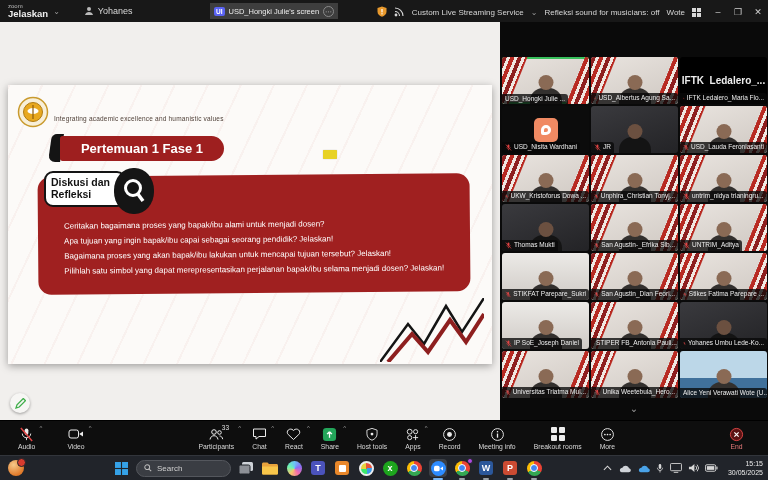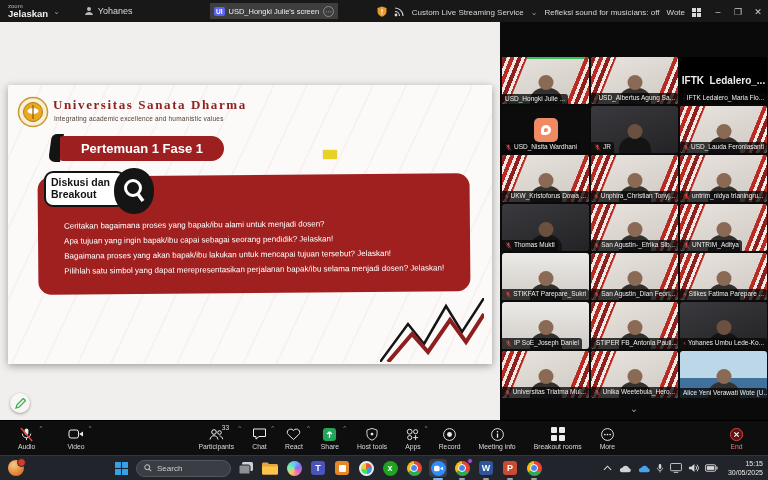--- a/index.html
+++ b/index.html
@@ -149,33 +149,32 @@
   </div>
 
   <div class="shared">
     <div class="slide">
       <svg class="usd-logo" width="32" height="32" viewBox="0 0 32 32">
         <circle cx="16" cy="16" r="14.5" fill="#f8efd8" stroke="#c99a2e" stroke-width="1.5"></circle>
         <circle cx="16" cy="16" r="9.5" fill="#e8a81f" stroke="#b07c14" stroke-width="1"></circle>
         <ellipse cx="16" cy="15" rx="5.5" ry="3" fill="#fff"></ellipse>
         <line x1="16" y1="9" x2="16" y2="23" stroke="#8a5c10" stroke-width="1.2"></line>
       </svg>
-      <div class="usd-title">Universitas Sanata Dharma</div>
       <div class="usd-tagline">Integrating academic excellence and humanistic values</div>
       <div class="banner-accent"></div>
       <div class="banner">Pertemuan 1 Fase 1</div>
       <div class="redbox">
         <ol>
           <li>Ceritakan bagaimana proses yang bapak/ibu alami untuk menjadi dosen?</li>
           <li>Apa tujuan yang ingin bapak/ibu capai sebagai seorang pendidik? Jelaskan!</li>
           <li>Bagaimana proses yang akan bapak/ibu lakukan untuk mencapai tujuan tersebut? Jelaskan!</li>
           <li>Pilihlah satu simbol yang dapat merepresentasikan perjalanan bapak/ibu selama menjadi dosen? Jelaskan!</li>
         </ol>
       </div>
-      <div class="disk-pill">Diskusi dan Breakout</div>
+      <div class="disk-pill">Diskusi dan Refleksi</div>
       <div class="magnifier">
         <svg width="26" height="30" viewBox="0 0 26 30">
             <circle cx="12" cy="12" r="7.5" stroke="#fff" stroke-width="3" fill="none"></circle>
             <line x1="16.5" y1="17.5" x2="22" y2="25" stroke="#fff" stroke-width="3.5"></line>
           </svg>
       </div>
       <div class="yellow-marker"></div>
       <svg class="zigzag" width="104" height="64" viewBox="0 0 104 64">
         <polyline points="0,64 28,26 44,46 66,8 82,34 104,0" stroke="#141414" stroke-width="2.5" fill="none"></polyline>
         <polyline points="8,64 32,36 48,54 70,22 86,44 104,16" stroke="#8e1f1f" stroke-width="4" fill="none"></polyline>

